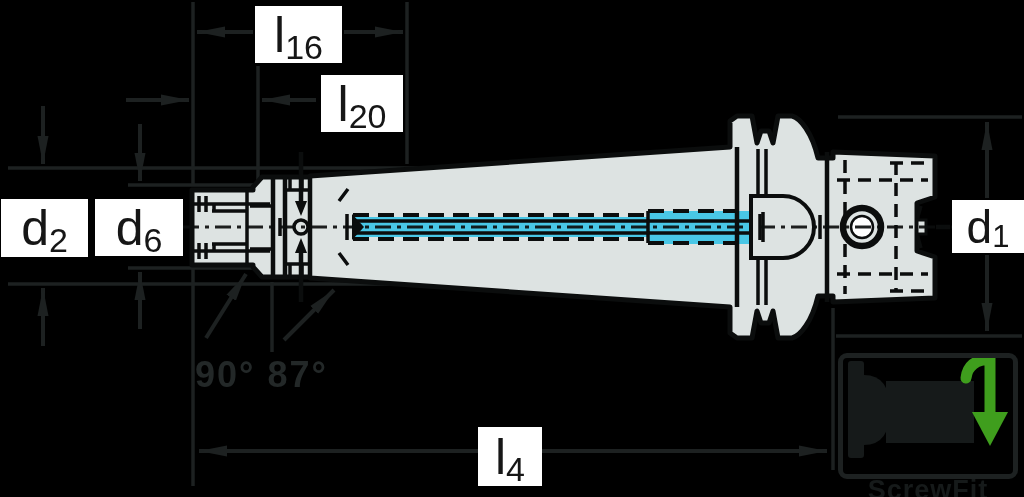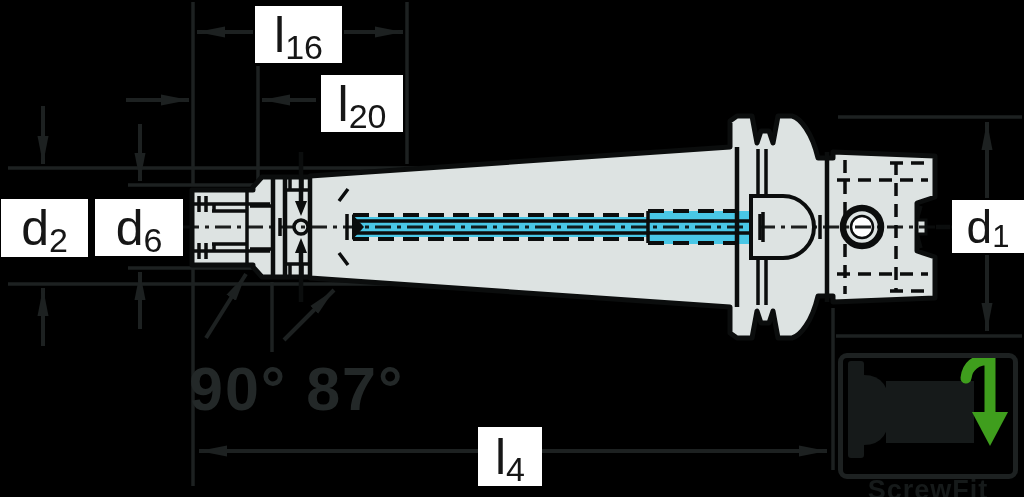--- a/index.html
+++ b/index.html
@@ -33,22 +33,22 @@
     position:absolute;background:var(--c-label_bg);color:var(--c-label_text);
     display:flex;align-items:center;justify-content:center;
     line-height:1;user-select:none;
   }
   .dim-label .main{font-size:50px;}
   .dim-label .sub{font-size:34px;transform:translateY(12px);}
   .dim-label.small .main{font-size:46px;}
   .dim-label.small .sub{font-size:31px;transform:translateY(10px);}
 
   .angle-note{
-    position:absolute;left:189px;top:354px;width:220px;
-    font-size:61px;font-weight:bold;letter-spacing:2px;
+    position:absolute;left:195px;top:354px;width:220px;
+    font-size:36px;font-weight:bold;letter-spacing:2px;
     color:var(--c-angle_text);white-space:nowrap;
   }
 
   
   .logo-box{
     position:absolute;left:838px;top:353px;width:180px;height:126px;
     border:5px solid var(--c-dim_line);border-radius:9px;box-sizing:border-box;
   }
   .logo-caption{
     position:absolute;left:838px;top:447px;width:180px;text-align:center;

